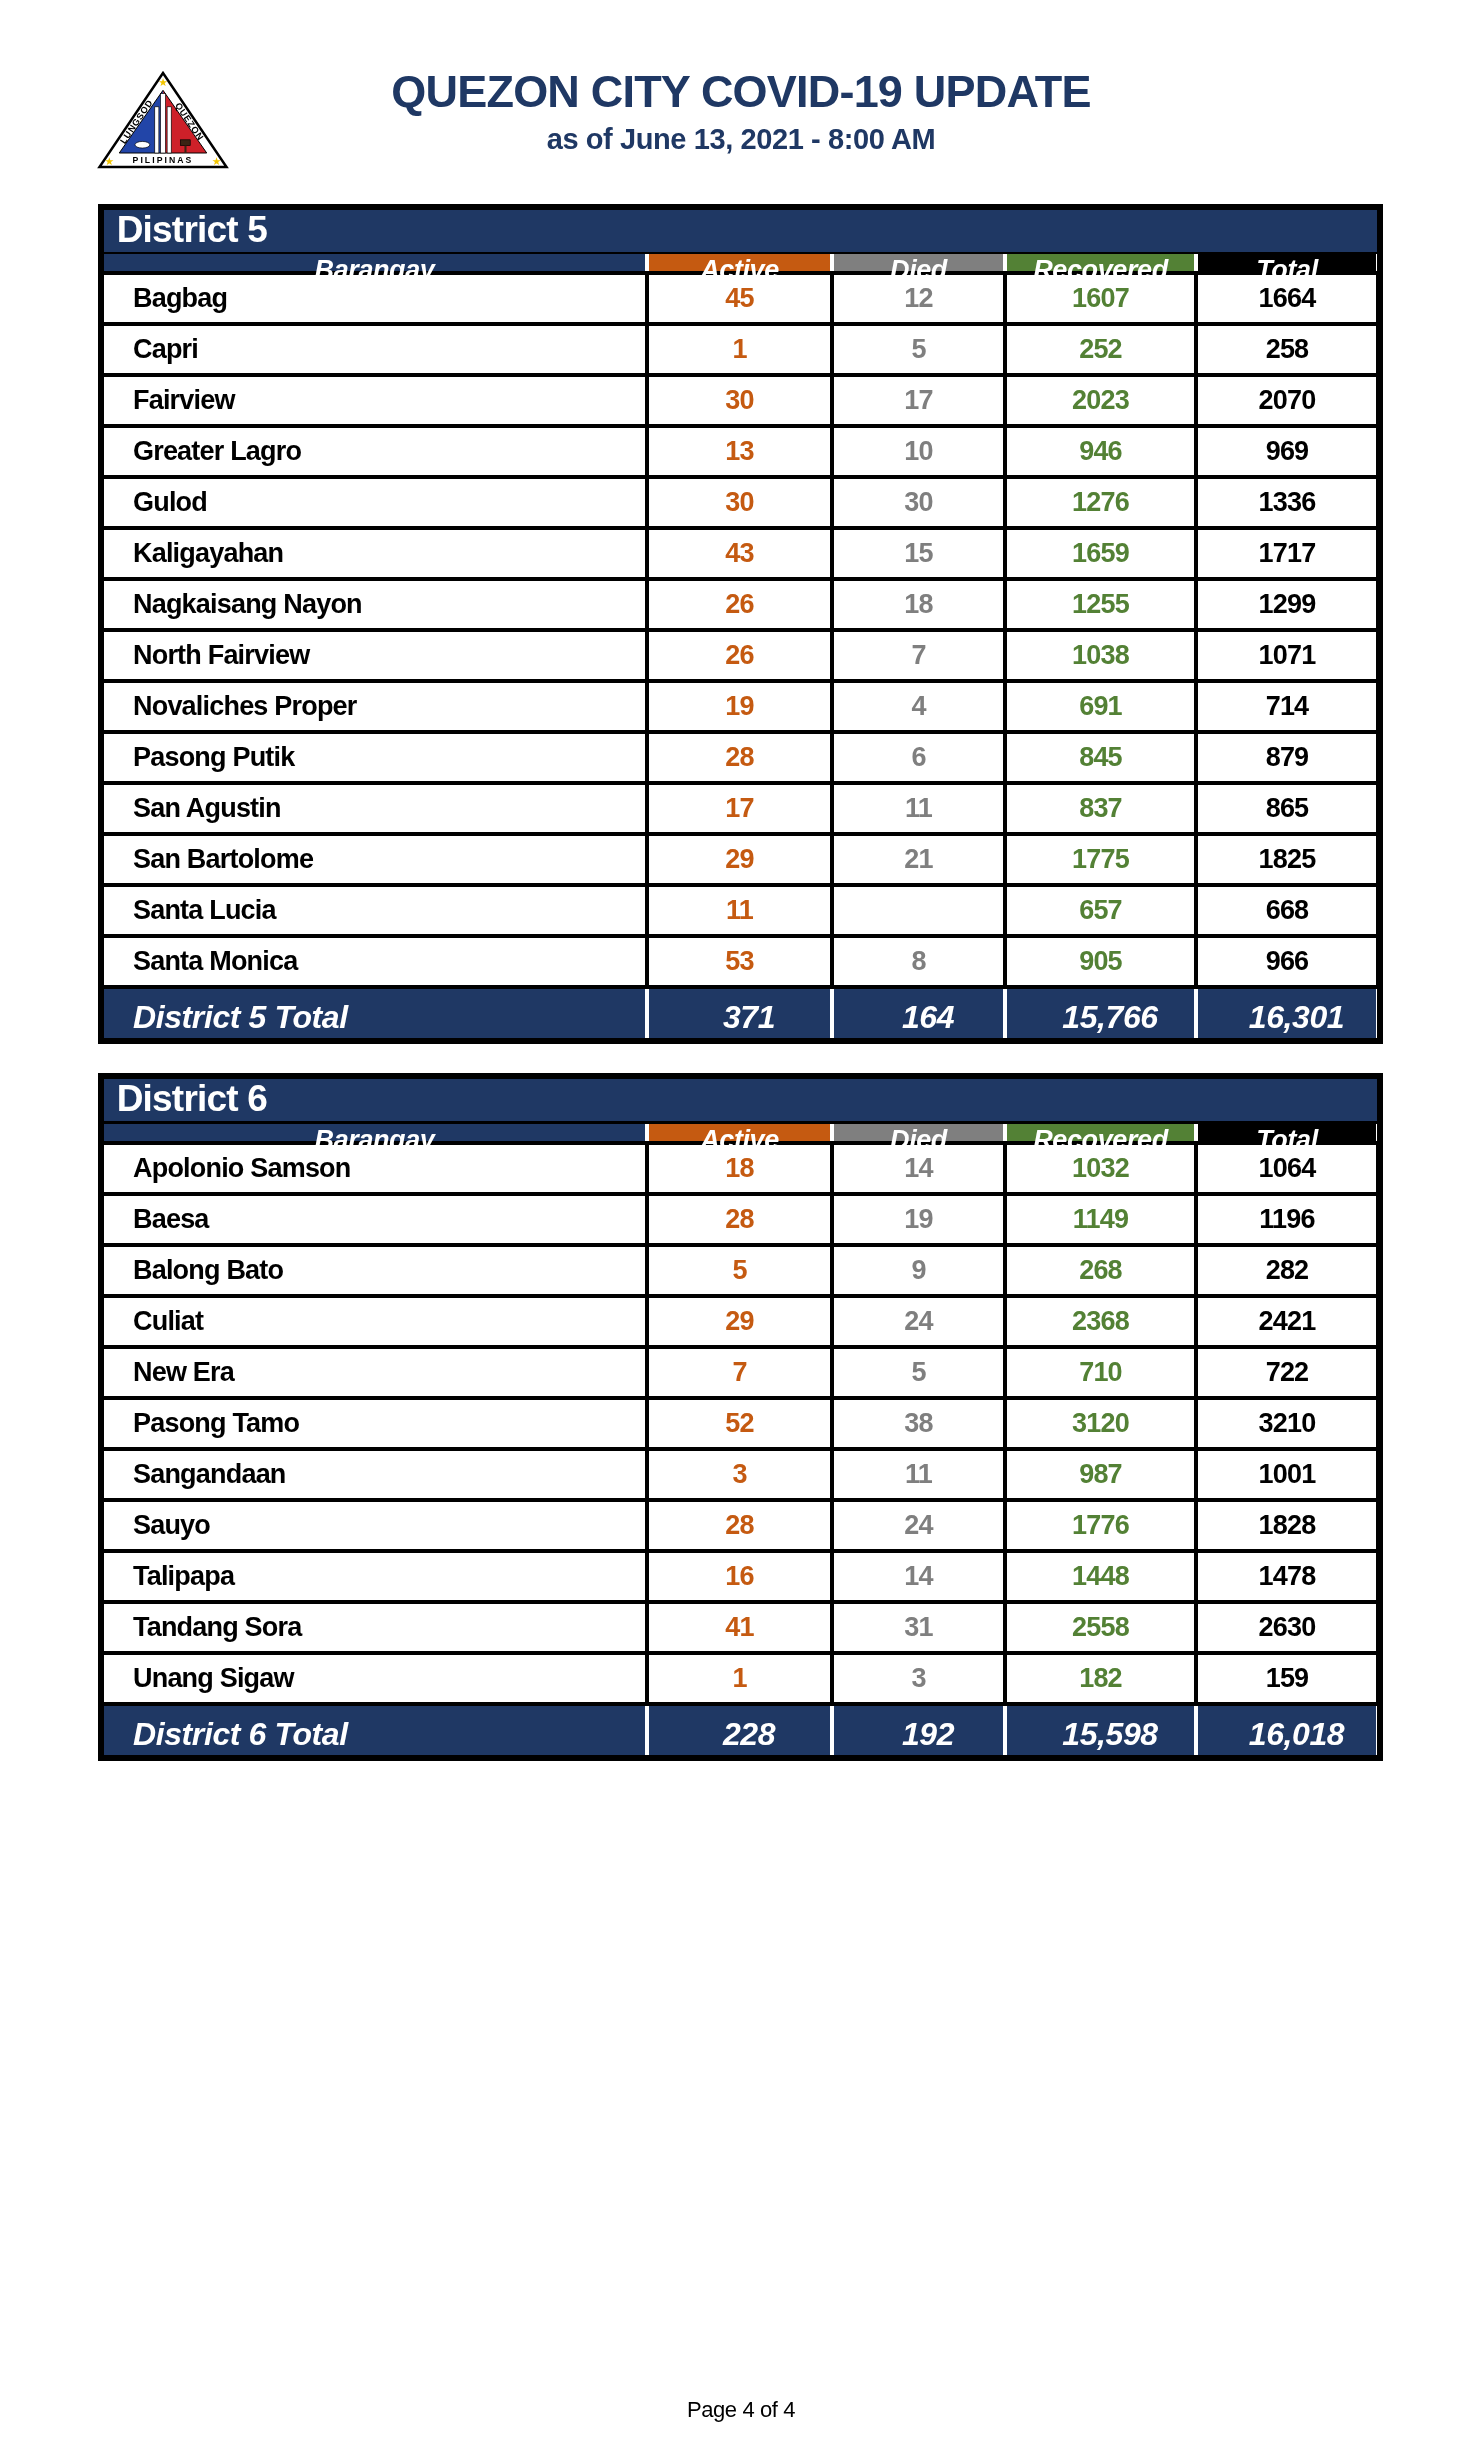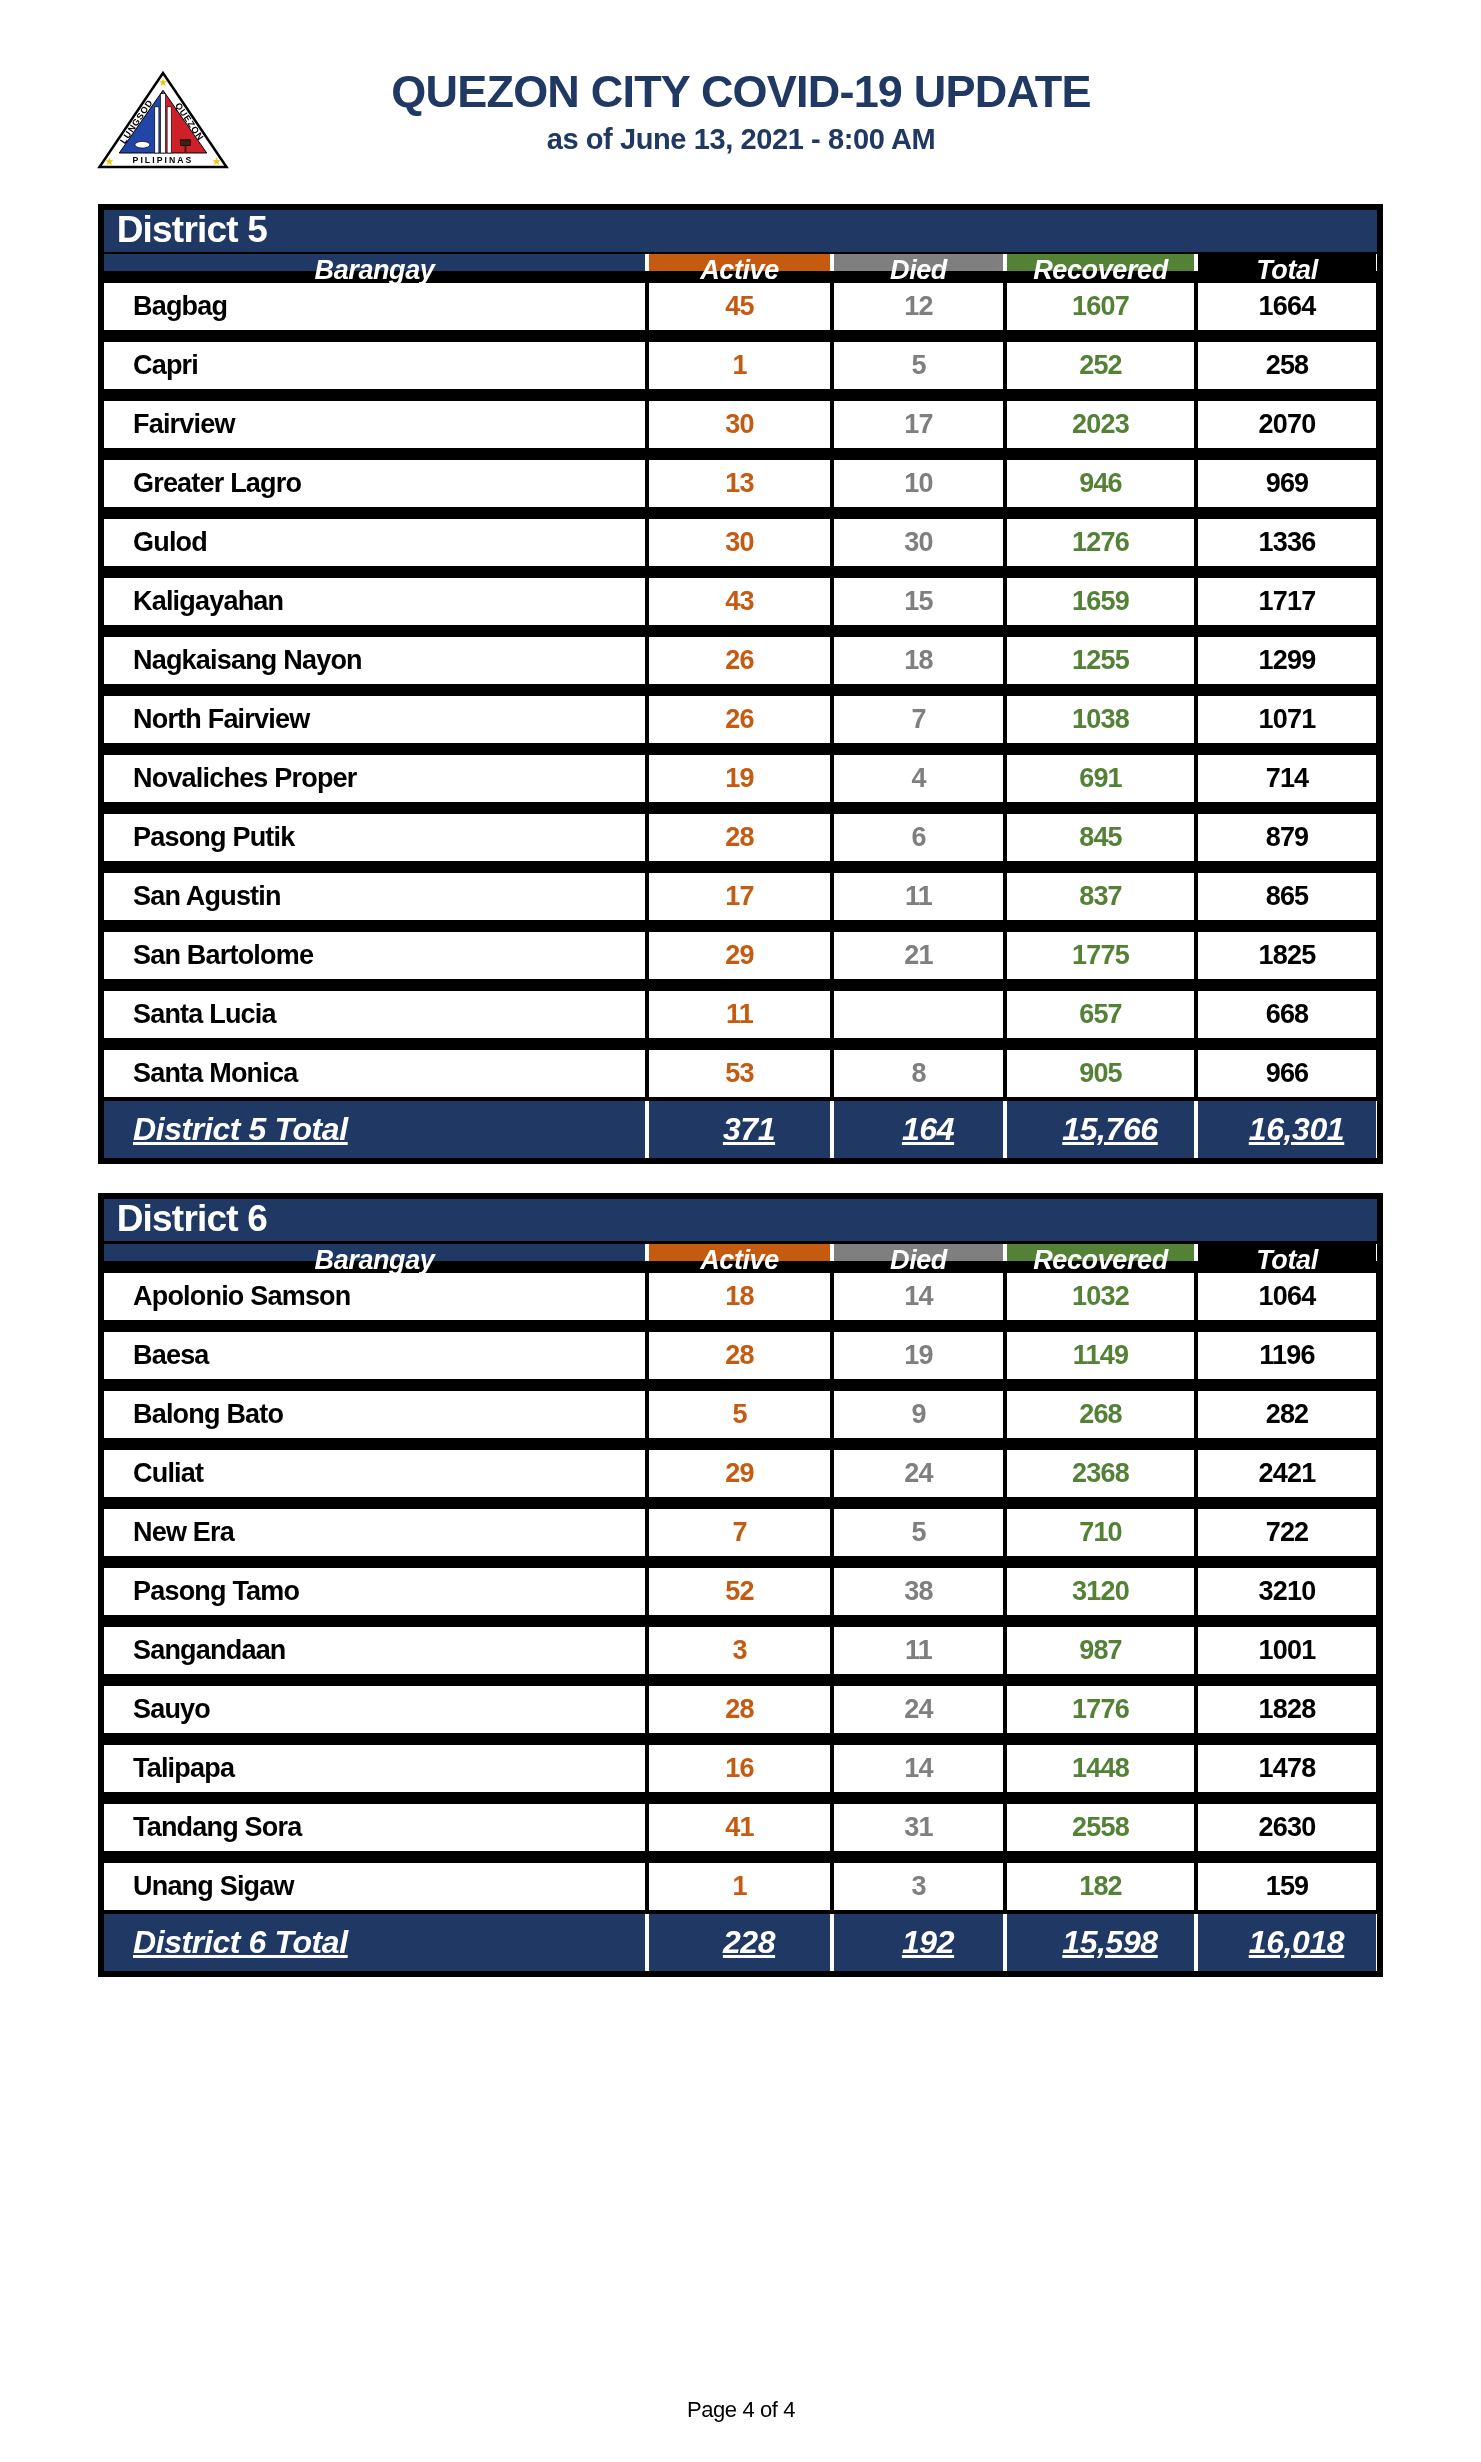--- a/index.html
+++ b/index.html
@@ -60,41 +60,40 @@
     height:17px;line-height:33px;text-align:center;
     color:#fff;font-style:italic;font-weight:bold;font-size:27px;
     letter-spacing:-0.4px;
   }
   .ch-barangay{background:var(--navy);}
   .ch-active{background:var(--orange);}
   .ch-died{background:var(--gray);}
   .ch-recovered{background:var(--green);}
   .ch-total{background:var(--cell-black);}
 
-  .data-row{background:#000;margin-top:12px;} 
+  .data-row{background:#000;margin-top:4px;} 
   .data-row .cell{
     height:47px;line-height:47px;font-size:27px;font-weight:bold;
     letter-spacing:-0.8px;background:#fff;
   }
   .cell-name{
     background:var(--light-blue);color:#000;
     padding-left:29px;text-align:left;
     white-space:nowrap;
   }
   .cell-active{color:var(--orange);text-align:center;}
   .cell-died{color:var(--gray);text-align:center;}
   .cell-recovered{color:var(--green);text-align:center;}
   .cell-total{color:#000;text-align:center;}
 
   .total-row{background:#fff;margin-top:4px;} 
   .total-row .cell{
-    height:57px;line-height:57px;background:var(--navy);
+    height:49px;line-height:57px;background:var(--navy);
     color:#fff;font-weight:bold;font-style:italic;font-size:32px;
     letter-spacing:-0.4px;
-    text-decoration:underline;
   }
   .total-label{padding-left:29px;text-align:left;}
   .total-num{text-align:center;padding-right:21px;padding-left:40px;}
 
   
   .footer{
     position:absolute;top:2397px;left:0;width:100%;
     text-align:center;color:#000;font-size:22px;letter-spacing:-0.4px;
   }
 </style>

